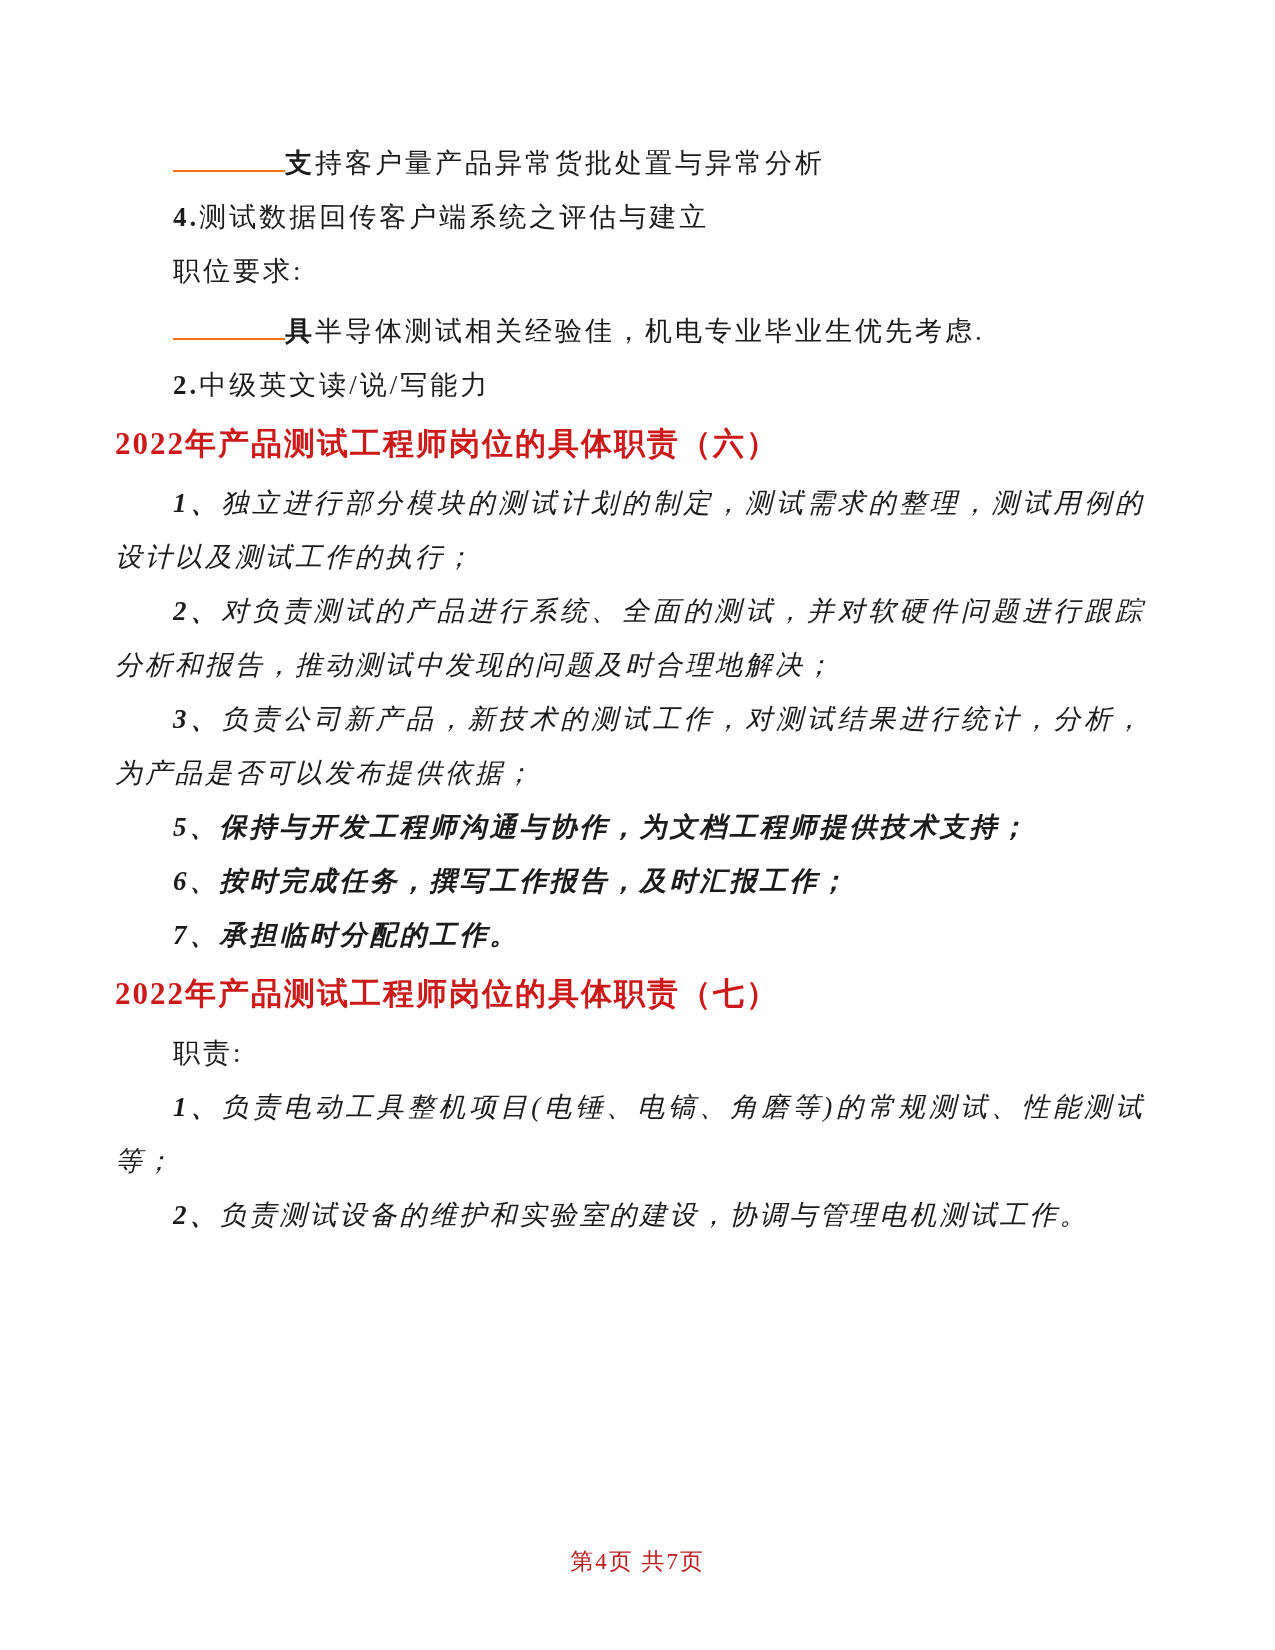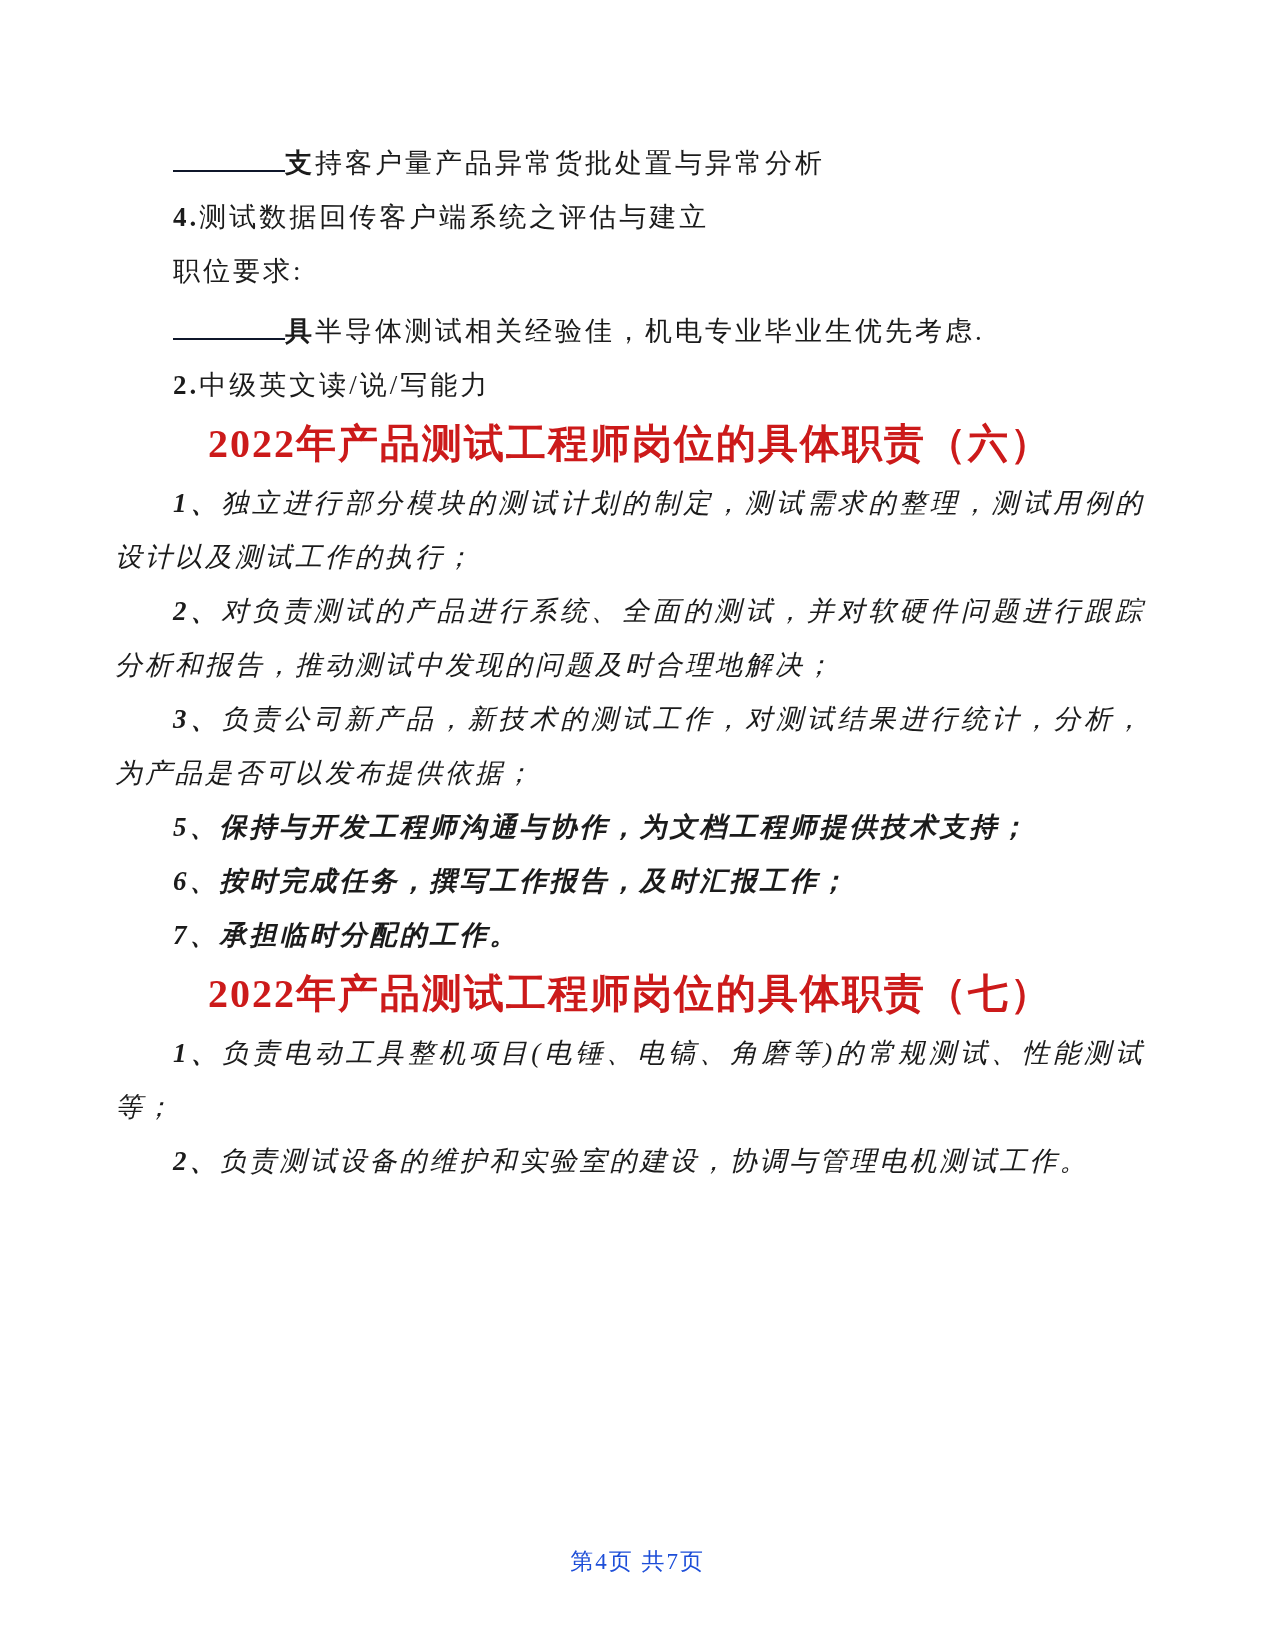--- a/index.html
+++ b/index.html
@@ -29,46 +29,46 @@
     white-space: normal;
   }
   .para { text-align: justify; font-style: italic; }
   .b { font-weight: 700; }
   .num { font-weight: 700; }
   .blank {
     letter-spacing: 0;
     font-weight: 400;
     display: inline-block;
     min-width: 56px;
-    border-bottom: 2px solid #0f172a;
+    border-bottom: 2px solid #f97316;
     height: 40px;
     line-height: 40px;
     overflow: hidden;
     color: transparent;
     vertical-align: baseline;
   }
   .heading {
     margin: 0;
-    font-size: 40px;
+    font-size: 31px;
     font-weight: 700;
     line-height: 64px;
     letter-spacing: 2px;
-    text-align: center;
+    text-align: left;
     color: var(--heading-red, #cc1a1a);
   }
   .footer {
     position: absolute;
     top: 1545px;
     left: 0;
     width: 100%;
     text-align: center;
     font-size: 23px;
     line-height: 34px;
     letter-spacing: 2px;
-    color: #1d4ed8;
+    color: #b91c1c;
   }
 </style>
 </head>
 <body>
 
 <div class="page" style="--heading-red: #cc1a1a; --text-color: #1b1b1b;">
   <div class="body">
 
     <p class="line"><span class="blank">____</span><span class="b">支</span><span>持客户量产品异常货批处置与异常分析</span></p>
 
@@ -92,20 +92,21 @@
 
 
     <p class="para b"><span class="num">5、</span><span>保持与开发工程师沟通与协作，为文档工程师提供技术支持；</span></p>
 
     <p class="para b"><span class="num">6、</span><span>按时完成任务，撰写工作报告，及时汇报工作；</span></p>
 
     <p class="para b"><span class="num">7、</span><span>承担临时分配的工作。</span></p>
 
     <h2 class="heading">2022年产品测试工程师岗位的具体职责（七）</h2>
 
+    <p class="line"><span>职责:</span></p>
 
     <p class="para"><span class="num">1、</span><span>负责电动工具整机项目(电锤、电镐、角磨等)的常规测试、性能测试等；</span></p>
 
     <p class="para"><span class="num">2、</span><span>负责测试设备的维护和实验室的建设，协调与管理电机测试工作。</span></p>
 
   </div>
 
   <div class="footer"><span>第4页 共7页</span></div>
 </div>
 

